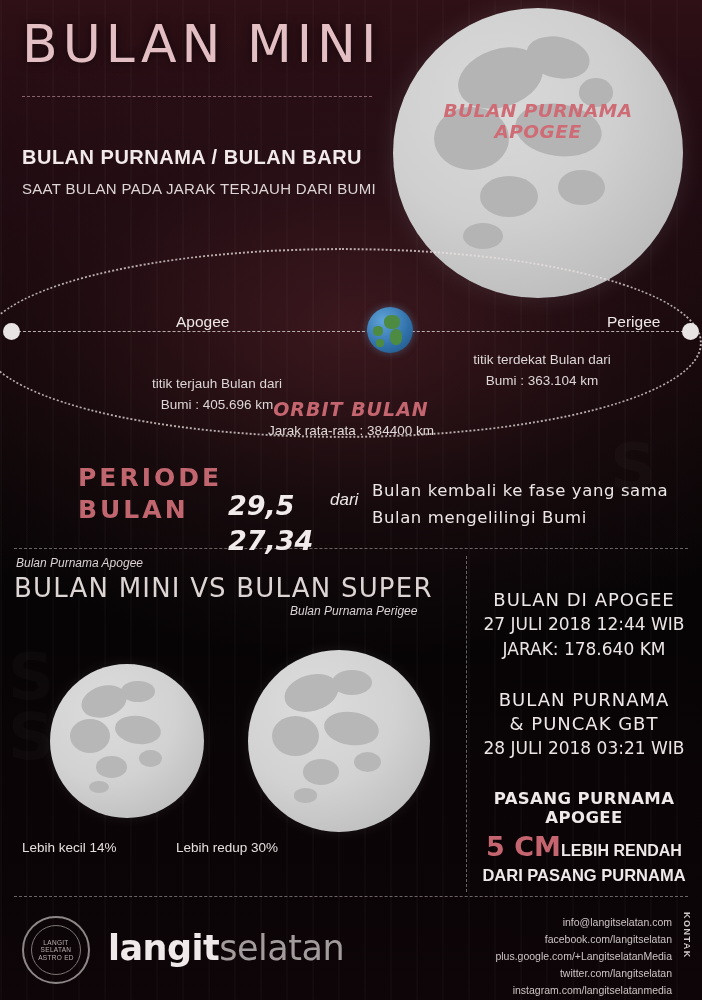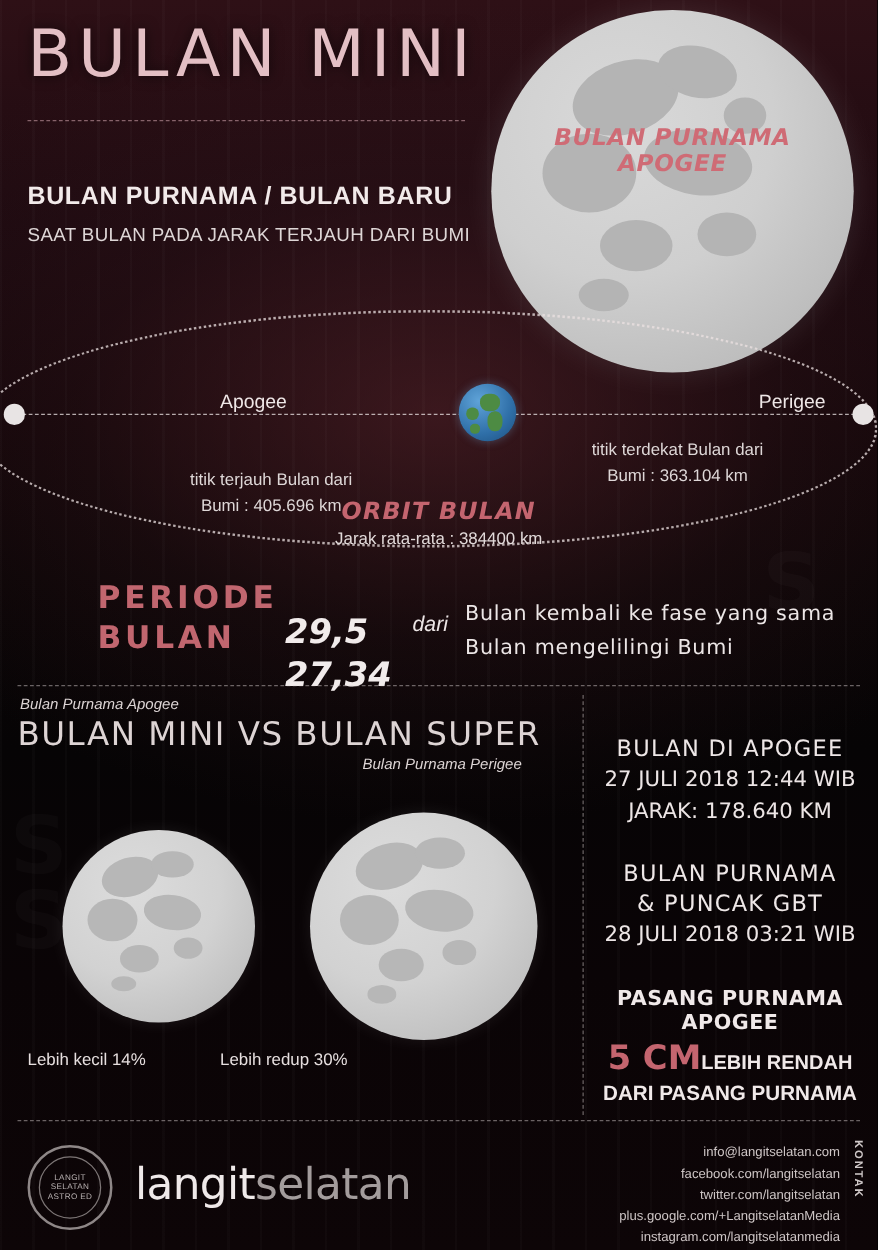--- a/index.html
+++ b/index.html
@@ -236,21 +236,21 @@
     border:1px solid #7d7676;
     display:flex; align-items:center; justify-content:center;
     font-size:6.5px; text-align:center; color:#b9b2b2; line-height:1.1;
     letter-spacing:.3px;
   }
   .brand {
     position:absolute; left:108px; top:928px;
     font-size:35px; letter-spacing:-.5px;
     font-family:"DejaVu Sans", sans-serif;
   }
-  .brand .b1 { color:#efe9e9; font-weight:normal; }
+  .brand .b1 { color:#efe9e9; font-weight:bold; }
   .brand .b2 { color:#a39c9c; font-weight:normal; }
 
   .contacts {
     position:absolute; right:30px; top:914px; width:300px;
     text-align:right; font-size:10.5px; line-height:1.62; color:#ccc4c4;
   }
   .kontak {
     position:absolute; right:10px; top:912px;
     font-size:9px; font-weight:bold; letter-spacing:1.5px;
     color:#cfc8c8;
@@ -384,19 +384,19 @@
   <div class="seal">
     <div class="seal-inner">LANGIT SELATAN ASTRO ED</div>
   </div>
   <div class="brand">
     <span class="b1">langit</span><span class="b2">selatan</span>
   </div>
 
   <div class="contacts">
     <div>info@langitselatan.com</div>
     <div>facebook.com/langitselatan</div>
+    <div>plus.google.com/+LangitselatanMedia</div>
     <div>twitter.com/langitselatan</div>
-    <div>plus.google.com/+LangitselatanMedia</div>
     <div>instagram.com/langitselatanmedia</div>
   </div>
   <div class="kontak">KONTAK</div>
 
 </div>
 
 </body></html>

